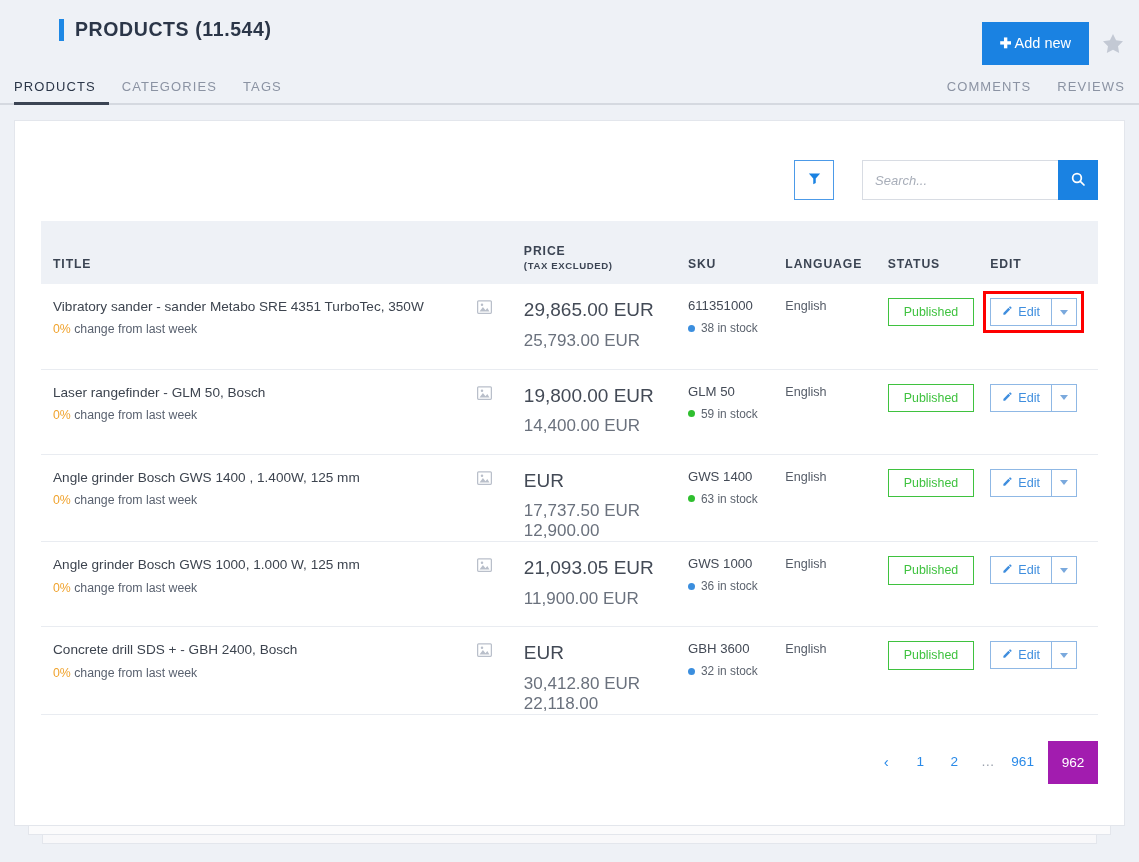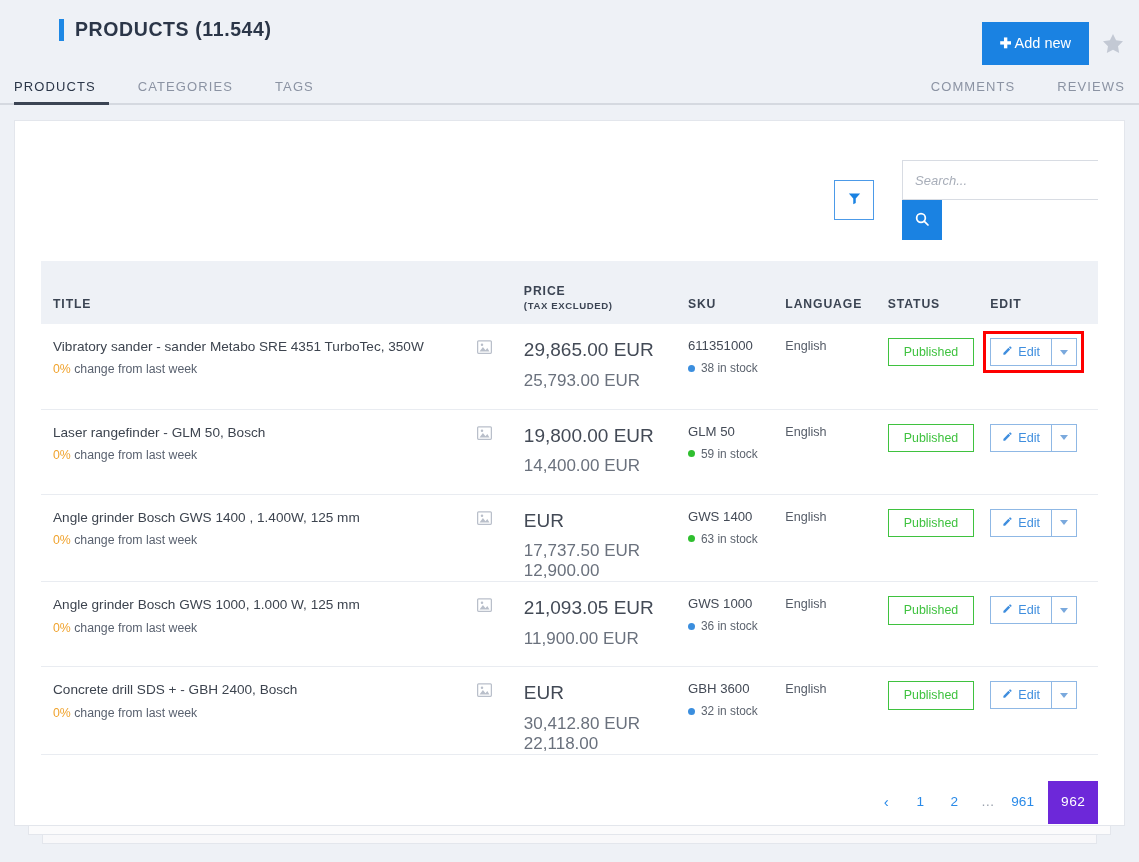--- a/index.html
+++ b/index.html
@@ -40,21 +40,21 @@
 
   
   .tabbar {
     position: relative;
     height: 39px;
     padding: 0 14px;
     display: flex;
     align-items: flex-end;
     border-bottom: 2px solid #d5d9e0;
   }
-  .tabs-left, .tabs-right { display: flex; align-items: center; gap: 16px; }
+  .tabs-left, .tabs-right { display: flex; align-items: center; gap: 0; }
   .tabs-right { margin-left: auto; }
   .tab {
     font-size: 13px; letter-spacing: 1.1px; text-transform: uppercase;
     color: #8b93a3; padding: 0 13px 9px 13px; cursor: pointer;
     position: relative; white-space: nowrap;
   }
   .tab:first-child { padding-left: 0; }
   .tabs-right .tab:last-child { padding-right: 0; }
   .tab.active { color: #2b3648; font-weight: normal; }
   .tab.active::after {
@@ -85,21 +85,21 @@
   .toolbar {
     display: flex; justify-content: flex-end; align-items: center;
     padding: 39px 26px 0 26px;
   }
   .filter-btn {
     width: 40px; height: 40px; border: 1px solid #4c9ae8; background: #fff;
     display: flex; align-items: center; justify-content: center; cursor: pointer;
     margin-right: 28px;
   }
   .filter-btn svg { width: 15px; height: 15px; color: #1a82e2; }
-  .search-group { display: flex; flex-direction: column; }
+  .search-group { display: flex; }
   .search-input {
     width: 196px; height: 40px; border: 1px solid #d8dce3; border-right: none;
     padding: 0 12px; font-size: 13px; font-family: inherit; color: #555;
     outline: none; background: #fff;
   }
   .search-input::placeholder { color: #a8aeb9; font-style: italic; font-size: 13px; }
   .search-btn {
     width: 40px; height: 40px; background: #1a82e2; border: none; cursor: pointer;
     display: flex; align-items: center; justify-content: center;
   }
@@ -182,22 +182,22 @@
     display: flex; justify-content: flex-end; align-items: center;
     padding: 26px 26px 0 26px; gap: 0;
   }
   .pg {
     min-width: 34px; height: 38px; line-height: 38px; text-align: center;
     color: #2a8ae8; font-size: 13.6px; cursor: pointer; padding: 0 6px;
   }
   .pg.prev { font-size: 15px; }
   .pg.dots { color: #9aa1ad; cursor: default; letter-spacing: 1px; }
   .pg.active {
-    background: #6d28d9; color: #fff; min-width: 50px; height: 43px;
-    line-height: 43px; padding: 0 10px; margin-left: 8px; font-family: Liberation Mono, monospace;
+    background: #a21caf; color: #fff; min-width: 50px; height: 43px;
+    line-height: 43px; padding: 0 10px; margin-left: 8px;
   }
 </style>
 </head>
 <body>
 
 <div class="page-header">
   <div class="title-wrap">
     <span class="title-bar"></span>
     <span class="page-title">PRODUCTS (11.544)</span>
   </div>

